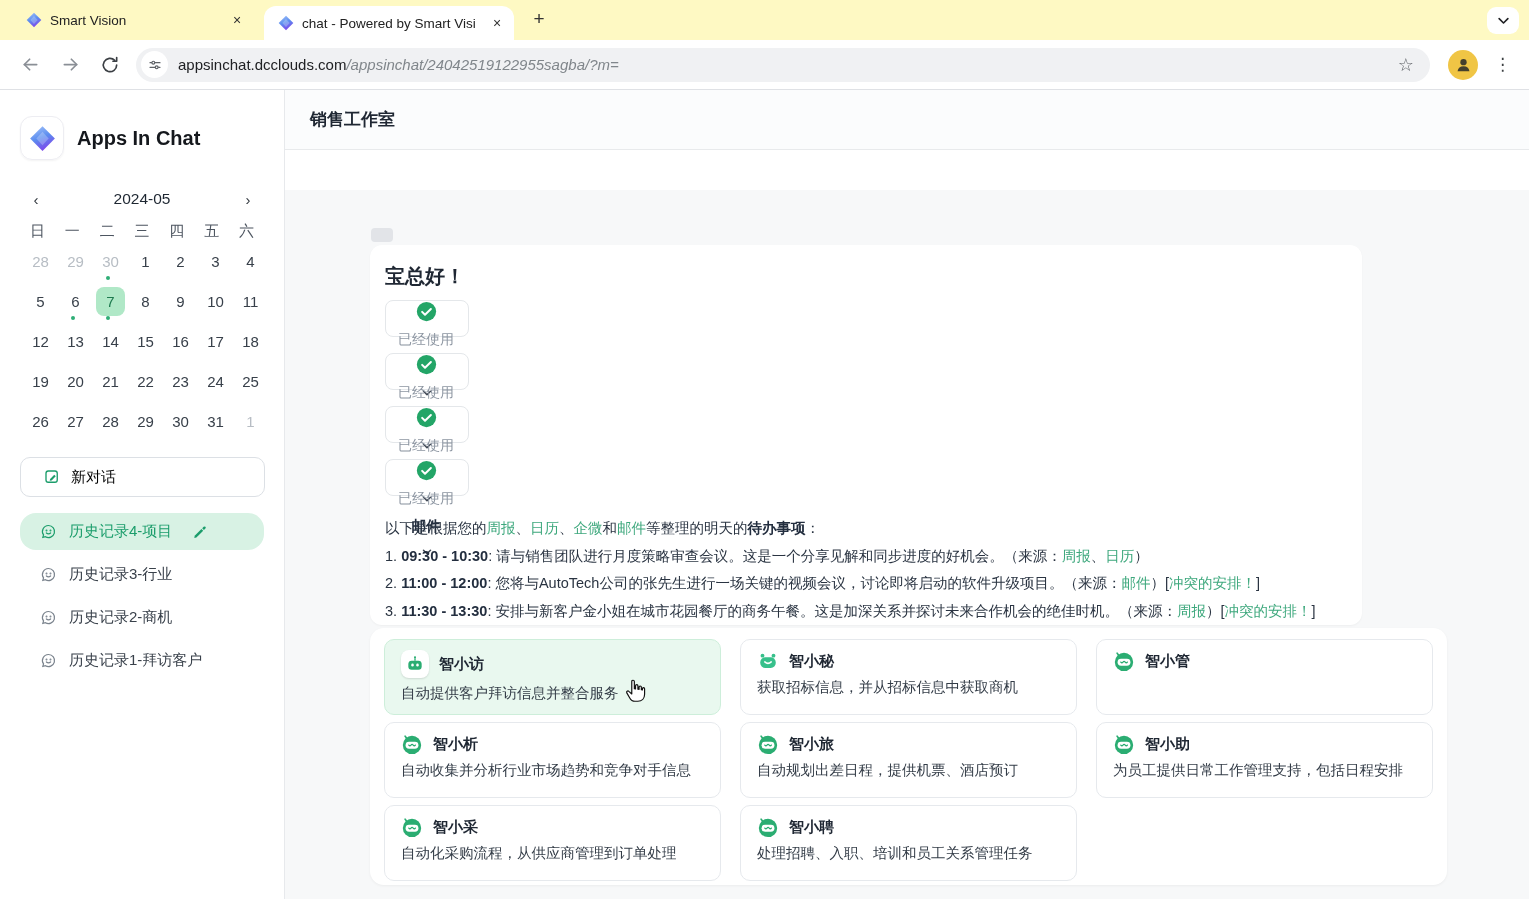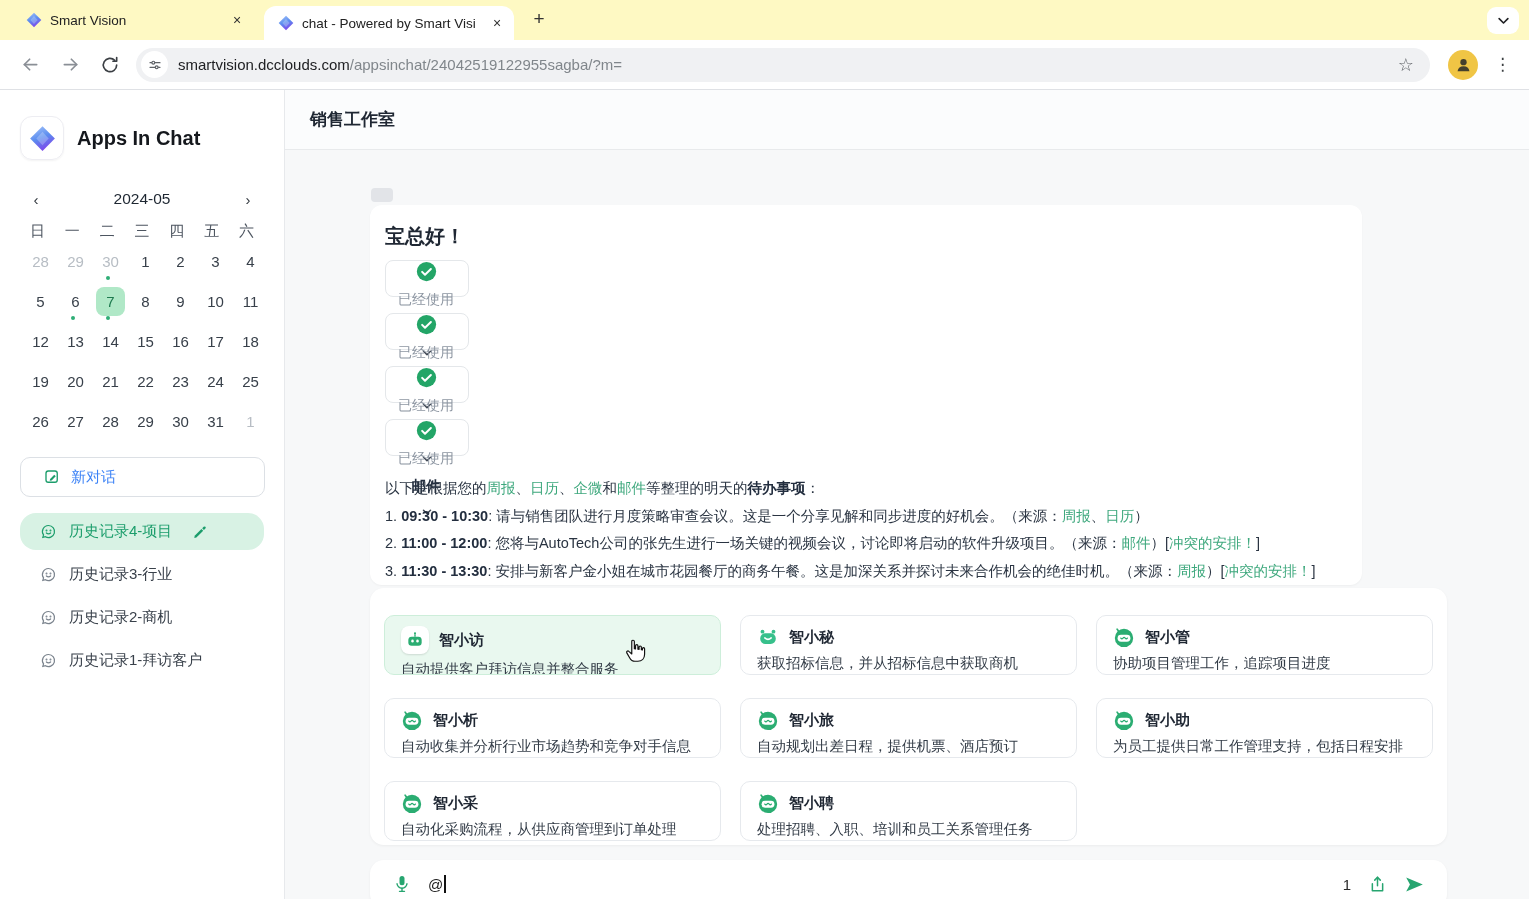--- a/index.html
+++ b/index.html
@@ -16,21 +16,21 @@
   .tab-active { width:250px; height:34px; background:#fff; border-radius:12px 12px 0 0; margin-left:8px; padding:0 8px 0 14px; }
   .newtab-btn { font-size:19px; color:#333; margin-left:12px; margin-bottom:8px; width:26px; height:26px; text-align:center; line-height:26px; }
   .tabsearch-btn { position:absolute; right:10px; top:7px; width:32px; height:27px; background:#fff; border-radius:9px; display:flex; align-items:center; justify-content:center; }
   .favicon { width:16px; height:16px; flex:none; }
 
   .toolbar { height:50px; background:#fff; display:flex; align-items:center; padding:0 10px; border-bottom:1px solid #dfe1e5; }
   .nav-btn { width:34px; height:34px; display:flex; align-items:center; justify-content:center; margin:0 3px; }
   .url-pill { flex:1; height:34px; background:#f0f1f3; border-radius:17px; display:flex; align-items:center; margin:0 10px 0 6px; padding:0 10px 0 5px; }
   .siteinfo { width:27px; height:27px; background:#fff; border-radius:50%; display:flex; align-items:center; justify-content:center; margin-right:10px; }
   .url-text { font-size:15px; color:#202124; white-space:nowrap; overflow:hidden; flex:1; }
-  .url-path { color:#80868b; }
+  .url-path { color:#80868b;font-style:italic; }
   .star { font-size:18px; color:#5f6368; padding:0 6px; }
   .avatar { width:30px; height:30px; border-radius:50%; background:#f0c545; display:flex; align-items:center; justify-content:center; margin:0 8px; }
   .kebab { font-size:17px; color:#3c4043; padding:0 8px; letter-spacing:0; }
 
   
   .app { display:flex; height:809px; }
   .sidebar { width:285px; background:#fff; border-right:1px solid #e7e9ec; padding:26px 20px 0 20px; flex:none; }
   .logo-row { display:flex; align-items:center; gap:13px; }
   .logo-tile { width:44px; height:44px; border:1px solid #ededf2; border-radius:12px; display:flex; align-items:center; justify-content:center; box-shadow:0 1px 2px rgba(0,0,0,.05); }
   .app-name { font-size:20px; font-weight:700; color:#15181d; }
@@ -42,51 +42,51 @@
   .cal-row { display:flex; margin-top:14px; }
   .cal-wd { width:35px; text-align:center; font-size:15px; color:#4d5560; }
   .cal-grid { display:flex; flex-wrap:wrap; width:245px; }
   .cal-cell { position:relative; width:35px; height:40px; display:flex; align-items:center; justify-content:flex-end; }
   .cal-num { font-size:15px; color:#38404a; width:29px; height:29px; line-height:29px; text-align:center; border-radius:8px; }
   .cal-cell.muted .cal-num { color:#b7bdc4; }
   .cal-cell.selected .cal-num { background:#b0e8c7; color:#1d7a4e; }
   .cal-dot { position:absolute; bottom:1px; left:50%; transform:translateX(-50%); width:4px; height:4px; border-radius:50%; background:#2fae76; }
 
   .newchat-btn { margin-top:16px; width:245px; height:40px; border:1.5px solid #dce0e5; border-radius:10px; display:flex; align-items:center; gap:10px; padding-left:22px; background:#fff; }
-  .newchat-label { font-size:15px; color:#3b82f6; }
+  .newchat-label { font-size:15px; color:#000000; }
 
   .hist { margin-top:16px; }
   .hist-item { display:flex; align-items:center; gap:12px; height:37px; padding-left:20px; margin-bottom:6px; border-radius:16px; color:#39414b; }
   .hist-item .hist-icon { color:#7a838d; display:flex; }
   .hist-label { font-size:15px; }
   .hist-item.active { background:#d8f2e4; color:#1b9d6b; }
   .hist-item.active .hist-icon { color:#1b9d6b; }
   .hist-edit { display:flex; margin-left:8px; }
 
-  .main { flex:1; display:flex; flex-direction:column; min-width:0; }
+  .main { flex:1; display:flex; flex-direction:column; min-width:0;gap:40px; }
   .page-header { height:60px; background:#fbfcfd; border-bottom:1px solid #e8eaec; display:flex; align-items:center; padding-left:25px; flex:none; }
   .page-title { font-size:17px; font-weight:700; color:#1f2733; }
   .chat { position:relative; flex:1; background:#f7f8f9; overflow:hidden; }
 
   .ghost { position:absolute; left:86px; top:38px; width:22px; height:14px; background:#e2e4e8; border-radius:4px; }
 
   .msg-card { position:absolute; left:85px; top:55px; width:992px; height:380px; background:#fff; border-radius:12px; box-shadow:0 1px 2px rgba(0,0,0,.04); padding:18px 15px 0 15px; }
   .greeting { font-size:20px; font-weight:700; color:#1f2733; }
   .chips { margin-top:10px; display:flex; flex-direction:column; gap:16px; align-items:flex-start; }
   .chip { display:flex; align-items:center; gap:9px; height:37px; padding:0 14px 0 12px; border:1px solid #e4e7ea; border-radius:8px; background:#fff;flex-direction:column; }
   .chip-check { display:flex; }
   .chip-status { font-size:14px; color:#8c95a1; }
   .chip-app { font-size:14.5px; font-weight:700; color:#232e3f; }
   .chip-chevron { display:flex; margin-left:2px; }
   .todo { margin-top:19px; font-size:14.5px; color:#2a3442; line-height:27.6px; }
   .seg-bold { font-weight:700; color:#232e3f; }
   .seg-link { color:#3ea87d; }
 
   .agents-panel { position:absolute; left:85px; top:438px; width:1077px; height:257px; background:#fff; border-radius:14px; box-shadow:0 1px 3px rgba(0,0,0,.05); padding:11px 14px; display:grid; grid-template-columns:1fr 1fr 1fr; grid-auto-rows:76px; column-gap:19px; row-gap:7px; overflow:hidden; }
-  .agent-card { border:1px solid #e6e9ed; border-radius:10px; background:#fff; padding:10px 16px 16px 16px; overflow:hidden;margin-top:16px; }
+  .agent-card { border:1px solid #e6e9ed; border-radius:10px; background:#fff; padding:10px 16px 16px 16px; overflow:hidden; }
   .agent-card.highlight { background:#e9f8ef; border-color:#cdeeda; }
   .agent-head { display:flex; align-items:center; gap:10px; }
   .agent-icon { display:flex; flex:none; }
   .icon-robot-tile .tile { width:28px; height:28px; background:#fff; border-radius:8px; box-shadow:0 1px 2px rgba(0,0,0,.12); display:flex; align-items:center; justify-content:center; }
   .agent-name { font-size:15px; font-weight:700; color:#1f2733; }
   .agent-desc { margin-top:6px; font-size:14.5px; color:#333c47; white-space:nowrap; overflow:hidden; }
 
   .inputbar { position:absolute; left:85px; top:710px; width:1077px; height:48px; background:#fff; border-radius:14px; box-shadow:0 1px 3px rgba(0,0,0,.05); display:flex; align-items:center; padding:0 22px; }
   .mic { display:flex; margin-right:16px; }
   .input-text { font-size:15px; color:#1c1c1c; display:flex; align-items:center; }
@@ -160,21 +160,21 @@
     </div>
     <div class="url-pill">
       <span class="siteinfo">
         <svg viewBox="0 0 24 24" width="16" height="16" fill="none" stroke="#5f6368" stroke-width="1.8" stroke-linecap="round">
             <path d="M4.5 8.5 h15"></path>
             <circle cx="9.5" cy="8.5" r="2.1" fill="#fff"></circle>
             <path d="M4.5 15.5 h15"></path>
             <circle cx="14.5" cy="15.5" r="2.1" fill="#fff"></circle>
           </svg>
       </span>
-      <span class="url-text"><span>smartvision.dcclouds.com</span><span class="url-path">/appsinchat/24042519122955sagba/?m=</span></span>
+      <span class="url-text"><span>appsinchat.dcclouds.com</span><span class="url-path">/appsinchat/24042519122955sagba/?m=</span></span>
       <span class="star">☆</span>
     </div>
     <div class="avatar">
       <svg viewBox="0 0 24 24" width="19" height="19" fill="#45402c">
           <circle cx="12" cy="9" r="4"></circle>
           <path d="M4.5 20.5 a7.6 7.6 0 0 1 15 0 z"></path>
         </svg>
     </div>
     <div class="kebab">⋮</div>
   </div>
@@ -514,21 +514,20 @@
       <span class="agent-icon icon-robot-circle">
         <svg viewBox="0 0 24 24" width="22" height="22">
                     <circle cx="12" cy="13" r="10" fill="#2bad72"></circle>
                     <path d="M6 5.5 L4.5 3.5" stroke="#2bad72" stroke-width="1.8" stroke-linecap="round"></path>
                     <rect x="5" y="9.5" width="14" height="7.6" rx="3.8" fill="#fff"></rect>
                     <path d="M8.5 13.2 q1.2 1.4 2.4 0 q1.2-1.4 2.4 0 q1.2 1.4 2.4 0" stroke="#2bad72" stroke-width="1.4" fill="none" stroke-linecap="round"></path>
                   </svg>
       </span>
       <span class="agent-name">智小管</span>
     </div>
-    <div class="agent-desc">协助项目管理工作，追踪项目进度</div>
   </div>
 
 
   <div class="agent-card">
     <div class="agent-head">
 
       <span class="agent-icon icon-robot-circle">
         <svg viewBox="0 0 24 24" width="22" height="22">
                     <circle cx="12" cy="13" r="10" fill="#2bad72"></circle>
                     <path d="M6 5.5 L4.5 3.5" stroke="#2bad72" stroke-width="1.8" stroke-linecap="round"></path>

